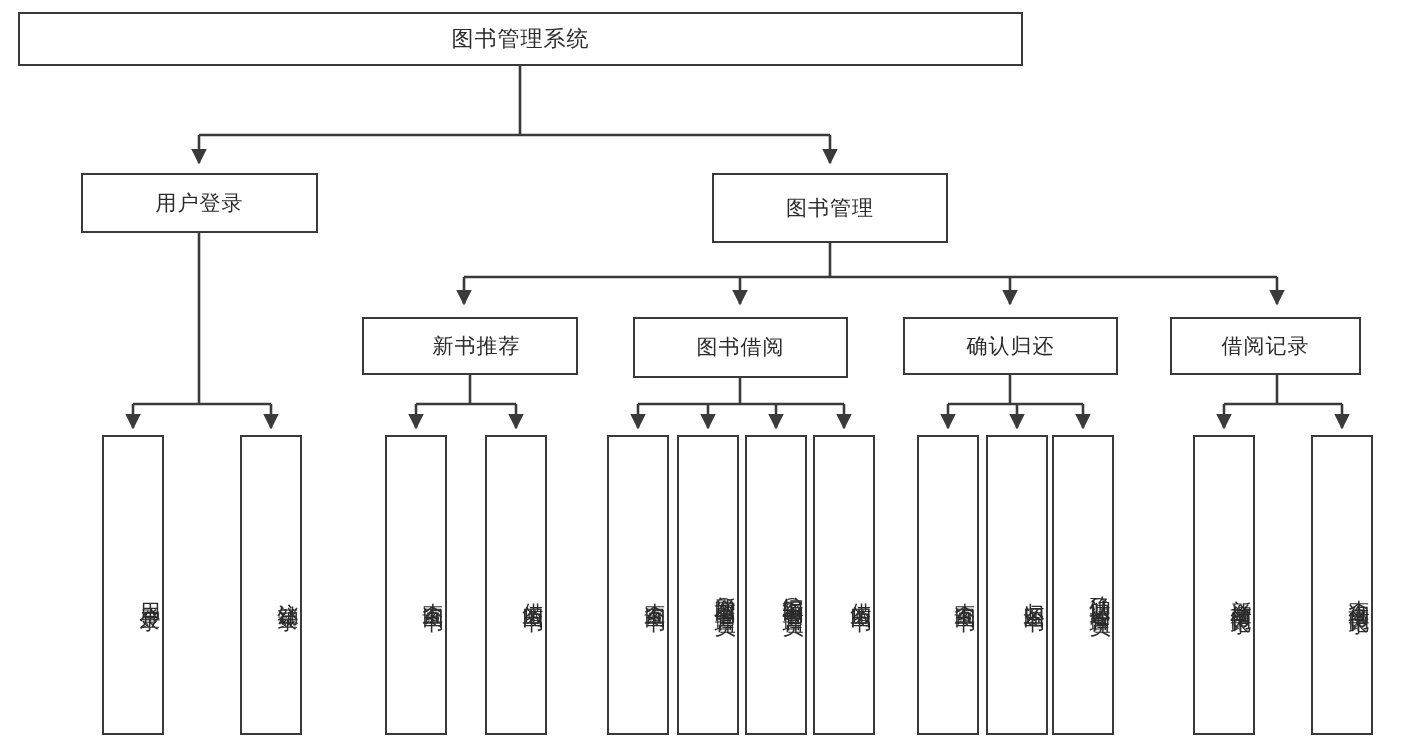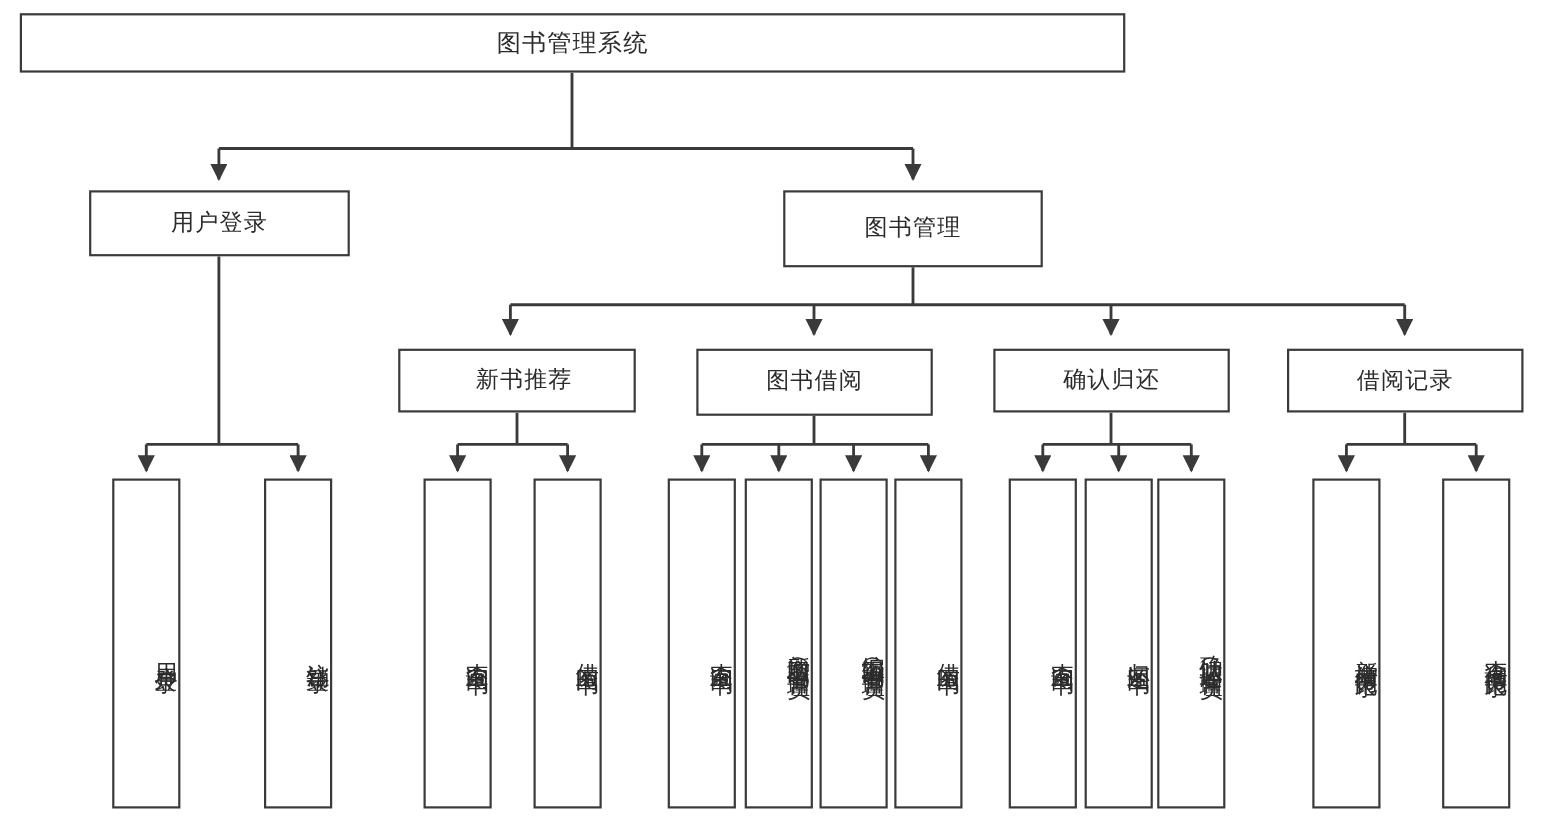--- a/index.html
+++ b/index.html
@@ -119,21 +119,21 @@
   </svg>
 
   <div class="node horiz root" style="left:18px; top:12px; width:1005px; height:54px;">图书管理系统</div>
 
   <div class="node horiz" style="left:81px; top:173px; width:237px; height:60px;">用户登录</div>
   <div class="node horiz" style="left:712px; top:173px; width:236px; height:70px;">图书管理</div>
 
   <div class="node horiz" style="left:362px; top:317px; width:216px; height:58px;padding-left:13px;">新书推荐</div>
   <div class="node horiz" style="left:633px; top:317px; width:215px; height:61px;">图书借阅</div>
   <div class="node horiz" style="left:903px; top:317px; width:215px; height:58px;">确认归还</div>
-  <div class="node horiz" style="left:1170px; top:317px; width:215px; height:58px;font-family:Liberation Serif, serif;">借阅记录</div>
+  <div class="node horiz" style="left:1170px; top:317px; width:191px; height:58px;">借阅记录</div>
 
   <div class="node vert" style="left:102px; top:435px; width:62px; height:300px;">用户登录</div>
   <div class="node vert" style="left:240px; top:435px; width:62px; height:300px;">注销登录</div>
 
   <div class="node vert" style="left:385px; top:435px; width:62px; height:300px;">查询图书</div>
   <div class="node vert" style="left:485px; top:435px; width:62px; height:300px;">借阅图书</div>
 
   <div class="node vert" style="left:607px; top:435px; width:62px; height:300px;">查询图书</div>
   <div class="node vert" style="left:677px; top:435px; width:62px; height:300px;">新增图书（管理员）</div>
   <div class="node vert" style="left:745px; top:435px; width:62px; height:300px;">编辑图书（管理员）</div>

